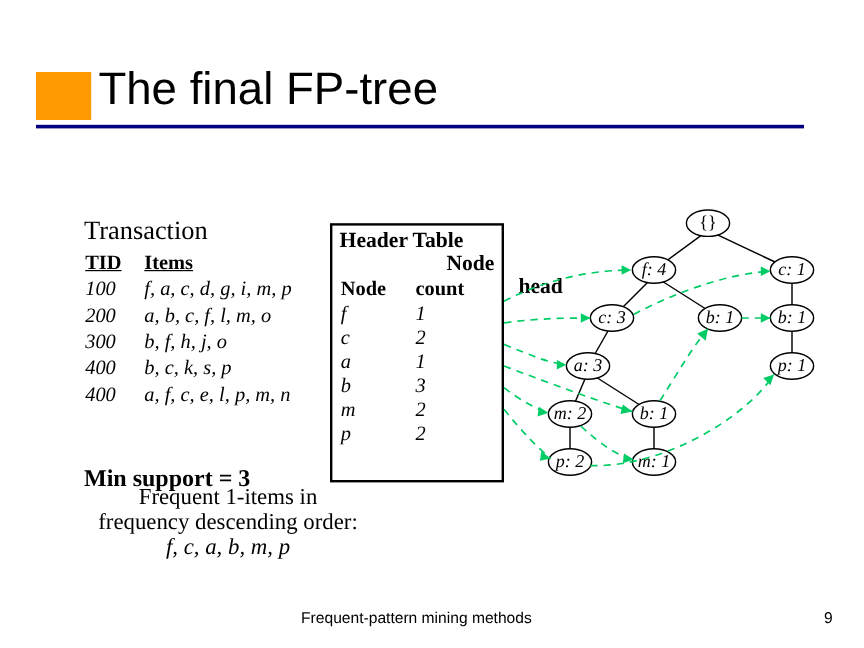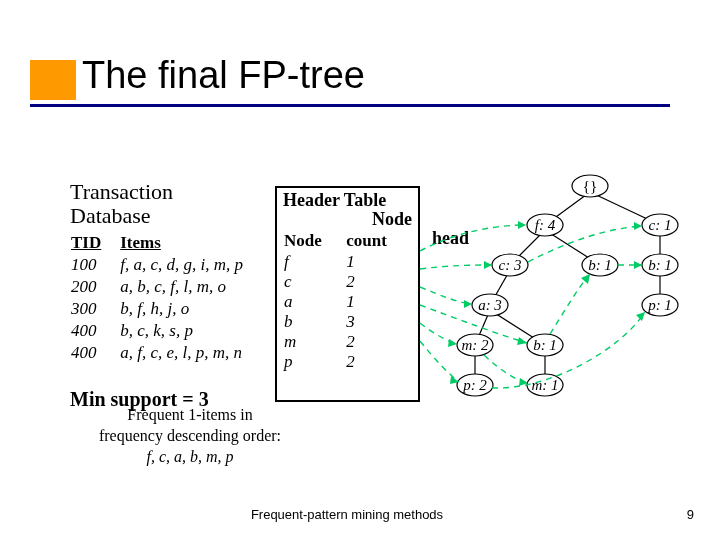--- a/index.html
+++ b/index.html
@@ -79,21 +79,21 @@
     left: 70px;
     top: 388px;
     font-size: 20px;
     font-weight: bold;
   }
   .freq-block {
     position: absolute;
     left: 50px;
     top: 404px;
     width: 280px;
-    font-size: 16px;
+    font-size: 19px;
     text-align: center;
     line-height: 21px;
   }
   .freq-block .order {
     font-style: italic;
   }
 
   .header-table-box {
     position: absolute;
     left: 275px;
@@ -196,21 +196,20 @@
 <body>
 
 <div class="title-bar">
   <div class="accent"></div>
   <div class="title">The final FP-tree</div>
   <div class="underline"></div>
 </div>
 
 <div class="trans-db">
   <div class="heading">Transaction</div>
-  <div class="heading">Database</div>
   <table>
     <tbody>
         <tr>
       <th>TID</th>
       <th>Items</th>
     </tr>
     <tr>
           <td>100</td>
           <td>f, a, c, d, g, i, m, p</td>
         </tr>

